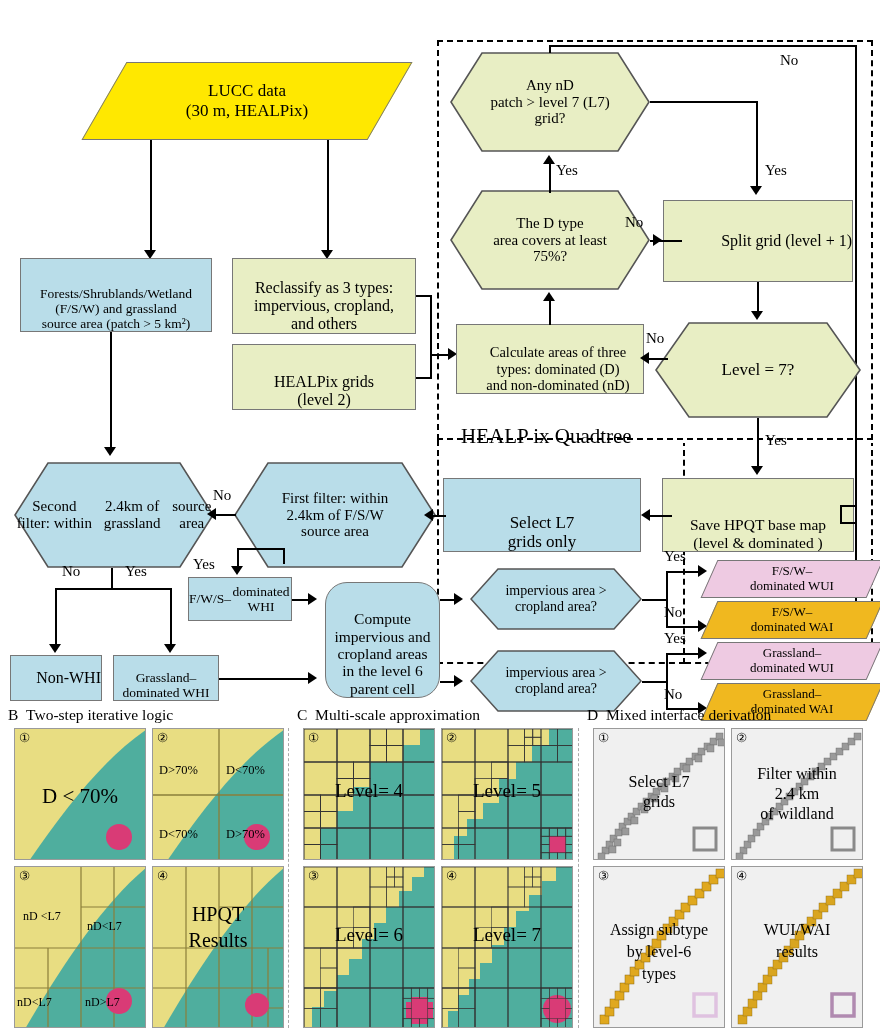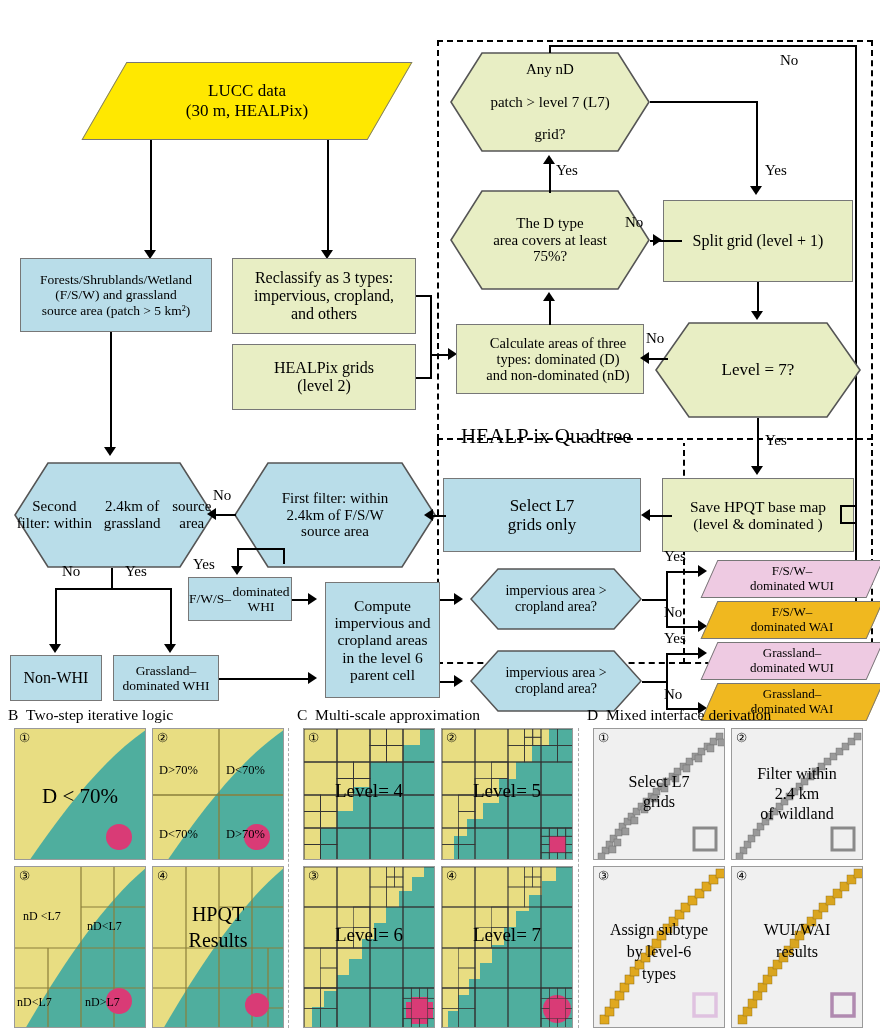--- a/index.html
+++ b/index.html
@@ -7,21 +7,21 @@
        font-family:"Liberation Serif","DejaVu Serif",serif;color:#000;}
   .fig{position:absolute;left:0;top:0;width:880px;height:1035px;overflow:hidden;}
 
   
   .caption{position:absolute;left:6px;top:4px;width:868px;font-size:15.5px;line-height:1.45;}
   .caption .lbl{font-weight:normal;}
   .caption .l2{display:block;padding-left:17px;}
 
   
   .node{position:absolute;box-sizing:border-box;display:flex;align-items:center;
-        justify-content:center;text-align:center;line-height:1.12;}
+        justify-content:flex-end;text-align:center;line-height:1.12;}
   .rect{border:1.3px solid #777;}
   .blue{background:#b9dde9;}
   .green{background:#e8eec4;}
   .yellow{background:#ffe800;}
   .pink{background:#eecae2;}
   .orange{background:#f0b81f;}
 
   
   .par{position:absolute;}
   .par > .skew{position:absolute;inset:0;transform:skewX(-24deg);border:1.3px solid #777;}
@@ -123,21 +123,21 @@
     </div>
   </div>
 
   <div class="ln lv" style="left:549px;top:299px;height:26px;"></div>
   <div class="ar ar-u" style="left:543px;top:292px;"></div>
 
   <div class="hex" style="left:450px;top:52px;width:200px;height:100px;">
     <svg class="mapsvg" width="200" height="100" viewBox="0 0 200 100">
       <polygon points="32,1 168,1 199,50 168,99 32,99 1,50" fill="#e8eec4" stroke="#555" stroke-width="1.6"></polygon>
     </svg>
-    <div class="txt" style="font-size:15px;flex-direction:column;gap:16px;">
+    <div class="txt" style="font-size:15px;flex-direction:column;">
       <div>Any nD</div>
       <div>patch  &gt; level 7 (L7)</div>
       <div>grid?</div>
     </div>
   </div>
 
   <div class="ln lv" style="left:549px;top:163px;height:30px;"></div>
   <div class="ar ar-u" style="left:543px;top:155px;"></div>
   <div class="elabel" style="left:556px;top:162px;">Yes</div>
 
@@ -251,21 +251,21 @@
 
   <div class="node rect blue" style="left:10px;top:655px;width:92px;height:46px;font-size:16px;">
     <span>Non-WHI</span>
   </div>
 
   <div class="node rect blue" style="left:113px;top:655px;width:106px;height:46px;flex-direction:column;font-size:13.5px;">
     <div>Grassland–</div>
     <div>dominated WHI</div>
   </div>
 
-  <div class="node rect blue" style="left:325px;top:582px;width:115px;height:116px;flex-direction:column;font-size:15.5px;">
+  <div class="node rect blue" style="left:325px;top:582px;width:115px;height:116px;flex-direction:column;font-size:15.5px;border-radius:22px;">
     <div>Compute</div>
     <div>impervious and</div>
     <div>cropland areas</div>
     <div>in the level 6</div>
     <div>parent cell</div>
   </div>
 
   <div class="ln lh" style="left:292px;top:599px;width:22px;"></div>
   <div class="ar ar-r" style="left:308px;top:593px;"></div>
 

